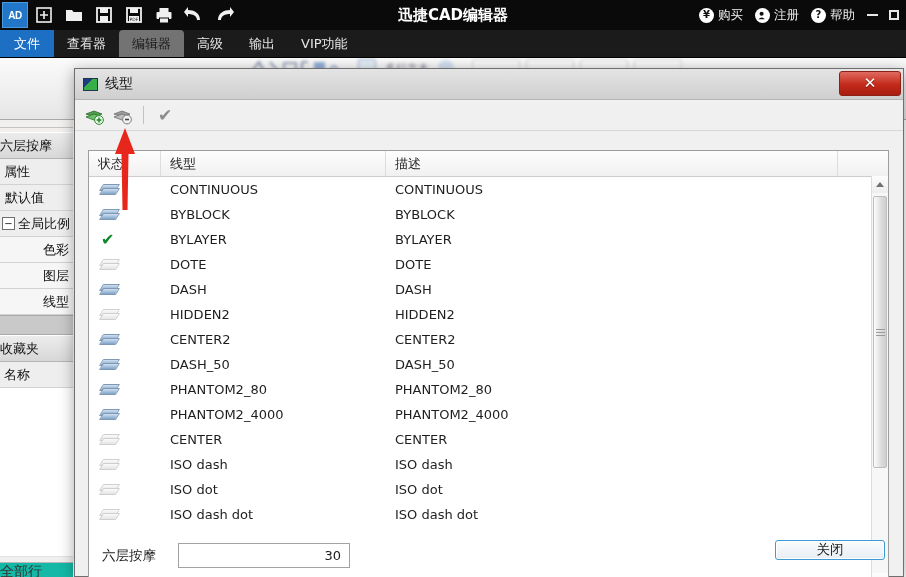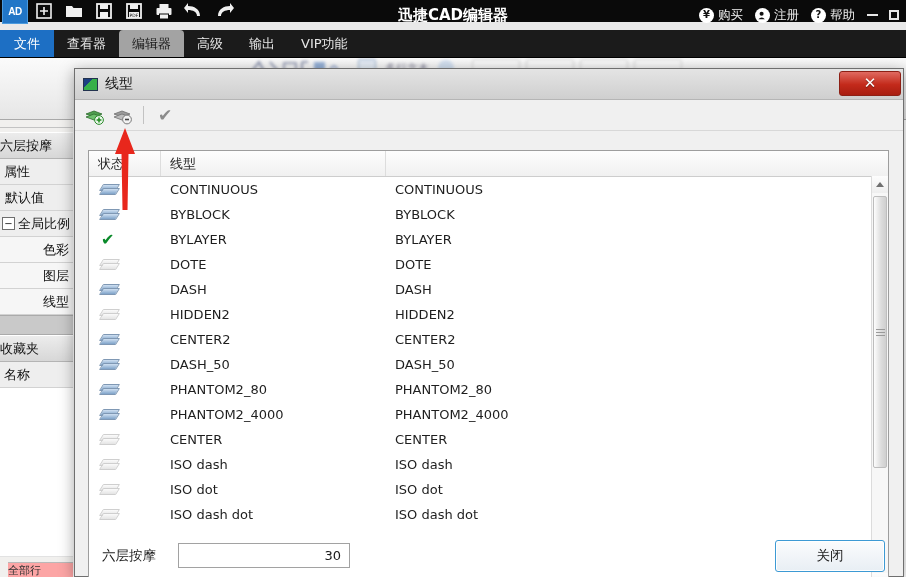--- a/index.html
+++ b/index.html
@@ -8,21 +8,21 @@
     font-family:"Liberation Sans","DejaVu Sans",sans-serif;
     background:#d8d8d8;
     -webkit-font-smoothing:antialiased;
   }
 
   
   #app{position:absolute;inset:0;background:#e9e9e9;}
 
   
   .titlebar{
-    position:absolute;left:0;top:0;width:906px;height:22px;
+    position:absolute;left:0;top:0;width:906px;height:30px;
     background:#0a0a0a;
     display:flex;align-items:center;
   }
   .qa-icons{display:flex;align-items:center;gap:2px;padding-left:2px;}
   .app-badge{
     width:26px;height:26px;background:#2176c7;color:#fff;
     display:flex;align-items:center;justify-content:center;
     font-size:10px;font-weight:bold;letter-spacing:-.5px;
     border:1px solid #4a9ade;box-sizing:border-box;
   }
@@ -64,21 +64,21 @@
     background:#1b1b1b;display:flex;align-items:stretch;
     border-bottom:1px solid #000;
   }
   .mtab{
     display:flex;align-items:center;justify-content:center;
     color:#e6e6e6;font-size:13px;padding:0 13px;
     font-family:"DejaVu Sans",sans-serif;
   }
   .mtab.file{background:#1d6fc4;color:#fff;font-weight:normal;padding:0 14px;}
   .mtab.active{
-    background:#a3a3a3;color:#1a1a1a;
+    background:#737373;color:#1a1a1a;
     border-radius:4px 4px 0 0;
   }
 
   
   .ribbon{
     position:absolute;left:0;top:57px;width:906px;height:62px;
     background:linear-gradient(#fbfbfb,#e6e6e6);
     border-bottom:1px solid #a9a9a9;
     overflow:hidden;
   }
@@ -255,43 +255,43 @@
     font-family:"DejaVu Sans",sans-serif;
   }
   .gs-input{
     margin-left:22px;width:172px;height:25px;background:#fff;
     border:1px solid #a2a2a2;box-sizing:border-box;
     display:flex;align-items:center;justify-content:flex-end;
     padding-right:8px;font-size:13px;color:#1a1a1a;
     font-family:"DejaVu Sans",sans-serif;
   }
   .close-btn{
-    position:absolute;right:18px;top:5px;width:110px;height:32px;
+    position:absolute;right:18px;top:5px;width:110px;height:20px;
     background:linear-gradient(#fbfcfd,#e8eef4);
     border:1px solid #3d9ad4;border-radius:3px;box-sizing:border-box;
     box-shadow:inset 0 0 0 1px #fff;
     display:flex;align-items:center;justify-content:center;
     font-size:13.5px;color:#1a1a1a;font-family:"DejaVu Sans",sans-serif;
   }
 
   
   .red-arrow{
     position:absolute;left:113px;top:128px;width:24px;height:82px;
     pointer-events:none;
   }
 
   
   .ghost{
     position:absolute;right:36px;bottom:8px;font-size:12px;color:#c9c9c9;
     font-family:"DejaVu Sans",sans-serif;letter-spacing:1px;
   }
   .bottom-strip{
-    position:absolute;left:8px;bottom:0;width:73px;height:14px;
-    background:#fca5a5;border-top:1px solid #b9b9b9;
-    font-size:11px;color:#333;overflow:hidden;white-space:nowrap;
+    position:absolute;left:0;bottom:0;width:73px;height:14px;
+    background:#14b8a6;border-top:1px solid #b9b9b9;
+    font-size:14px;color:#333;overflow:hidden;white-space:nowrap;
     font-family:"DejaVu Sans",sans-serif;
   }
 </style>
 </head>
 <body>
 
 <div id="app">
 
   <div class="leftpanel">
     <div style="padding-top:3px">
@@ -532,20 +532,21 @@
       <span class="tb-div"></span>
       <div class="tb-ico">
         <span class="chk-gray">✔</span>
       </div>
     </div>
 
     <div class="listwrap">
       <div class="lhead">
         <div class="hc c1">状态</div>
         <div class="hc c2">线型</div>
+        <div class="hc c3">描述</div>
         <div class="hc c4"></div>
       </div>
       <div class="lbody" id="list-body">
           <div class="lrow">
             <div class="cell-status">
               <span class="lyr on">
                 <i class="a"></i>
                 <i class="b"></i>
               </span>
             </div>

